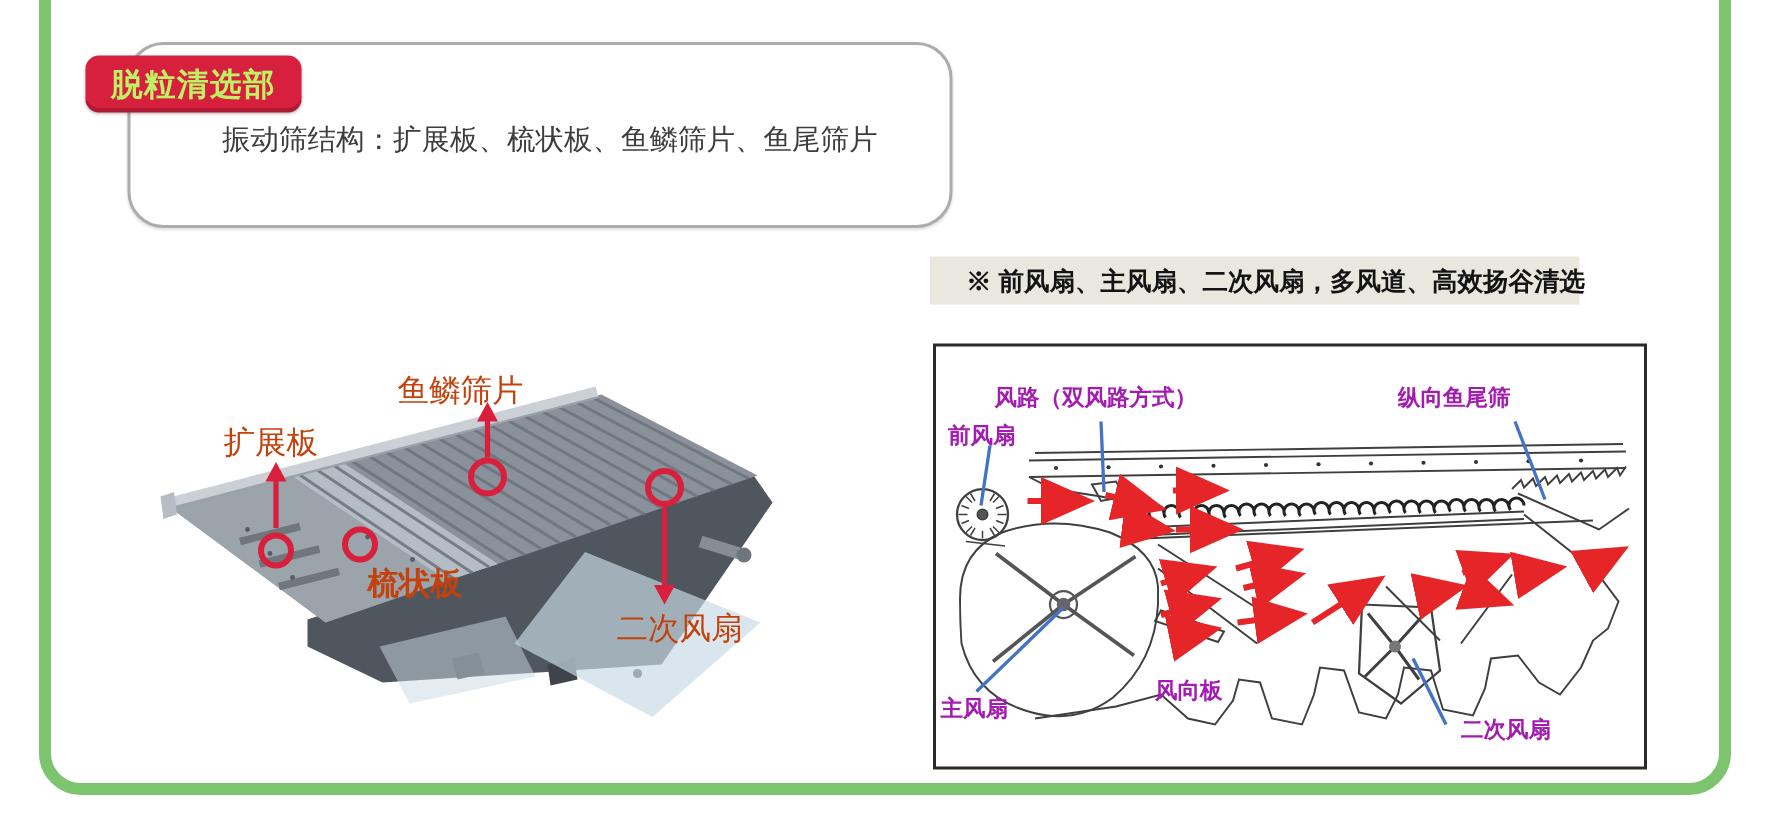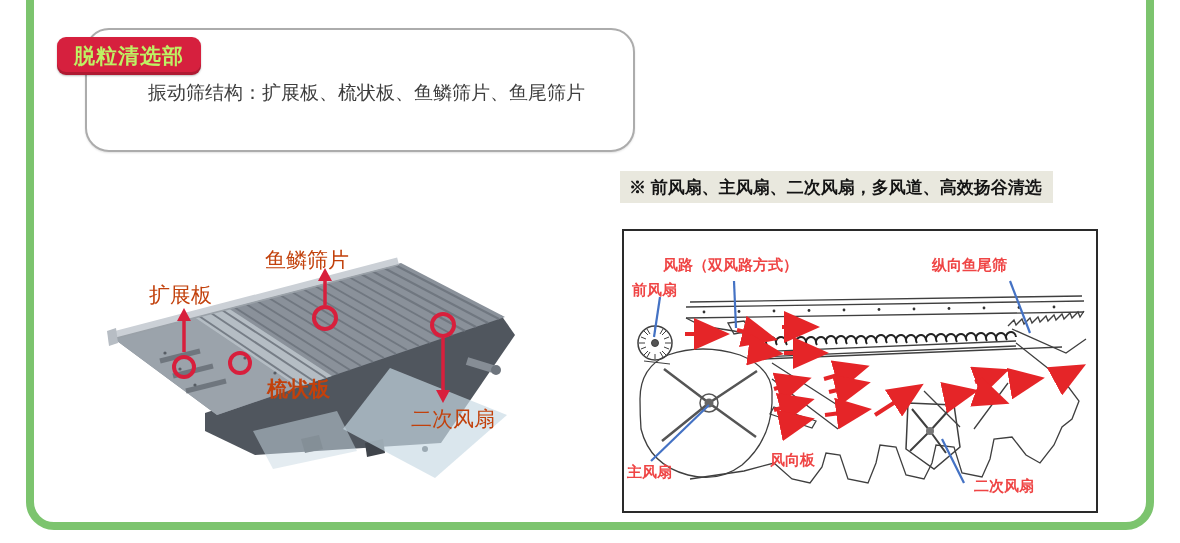--- a/index.html
+++ b/index.html
@@ -29,35 +29,35 @@
     position:absolute;left:120px;top:80px;font-size:19px;color:#3D3D3D;white-space:nowrap;margin-left:28px;
   }
   .feature-line{
     position:absolute;left:106px;top:113px;font-size:19px;color:#3D3D3D;white-space:nowrap;
   }
   .feature-line .bullet{color:#C00000;font-size:14px;vertical-align:2px;margin-right:2px;}
   
   .fan-note-bar{
     position:absolute;left:620px;top:171px;width:433px;height:32px;
     background:#E9E8DE;display:flex;align-items:center;box-sizing:border-box;
-    padding:0 9px;font-size:17px;font-weight:bold;color:#141414;white-space:nowrap;
+    padding:0 24px;font-size:17px;font-weight:bold;color:#141414;white-space:nowrap;
   }
   
   .sieve-figure{position:absolute;left:105px;top:243px;width:420px;height:240px;}
   .sieve-figure .fig-label{position:absolute;color:#c2410c;font-size:21px;white-space:nowrap;text-align:center;}
   .lbl-fish-scale{left:160px;top:3px;}
   .lbl-extension{left:44px;top:38px;}
-  .lbl-comb{left:140px;top:132px;font-weight:bold;font-size:22px;margin-left:22px;}
+  .lbl-comb{left:140px;top:132px;font-weight:bold;font-size:22px;}
   .lbl-swallowtail{left:306px;top:162px;}
   
   .airflow-figure{
     position:absolute;left:622px;top:229px;width:476px;height:284px;
     border:2px solid #2A2A2A;box-sizing:border-box;background:#fff;
   }
-  .airflow-figure .fig-label{position:absolute;color:#ef4444;font-weight:bold;font-size:15px;white-space:nowrap;}
+  .airflow-figure .fig-label{position:absolute;color:#a21caf;font-weight:bold;font-size:15px;white-space:nowrap;}
   .lbl-air-path{left:39px;top:25px;font-size:14px;}
   .lbl-longitudinal{left:308px;top:25px;}
   .lbl-front-fan{left:8px;top:50px;}
   .lbl-main-fan{left:3px;top:232px;}
   .lbl-deflector{left:146px;top:220px;text-align:right;}
   .lbl-secondary-fan{left:350px;top:246px;}
   svg{display:block;}
 </style>
 </head>
 <body>

